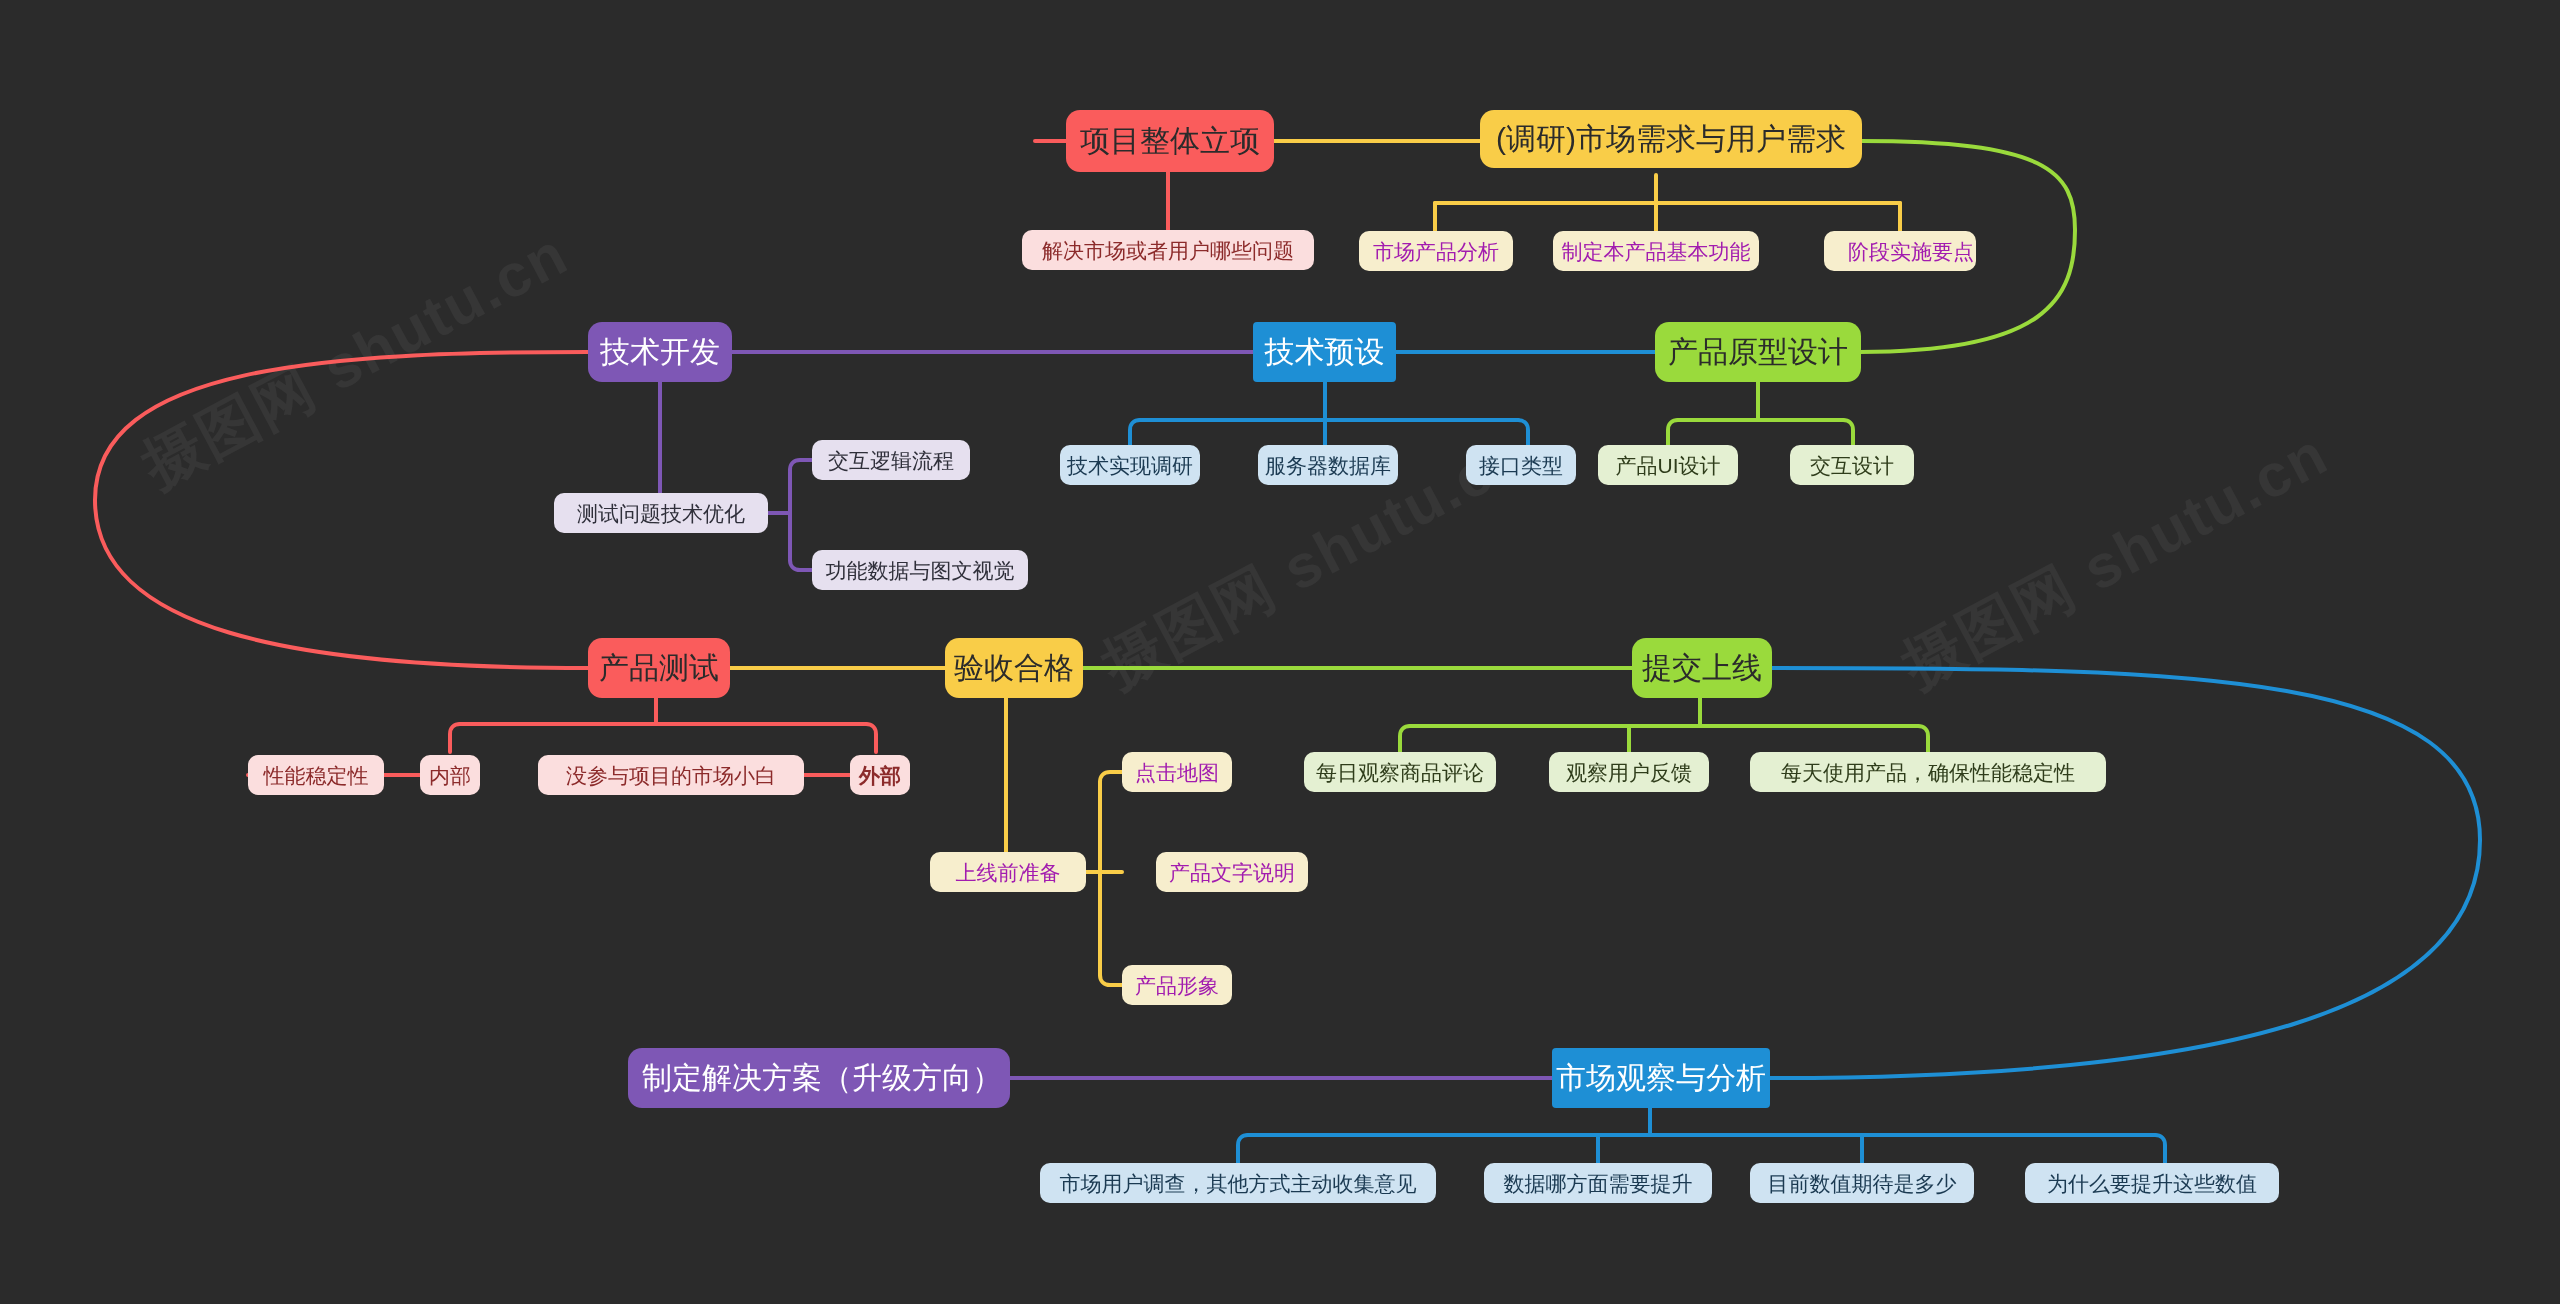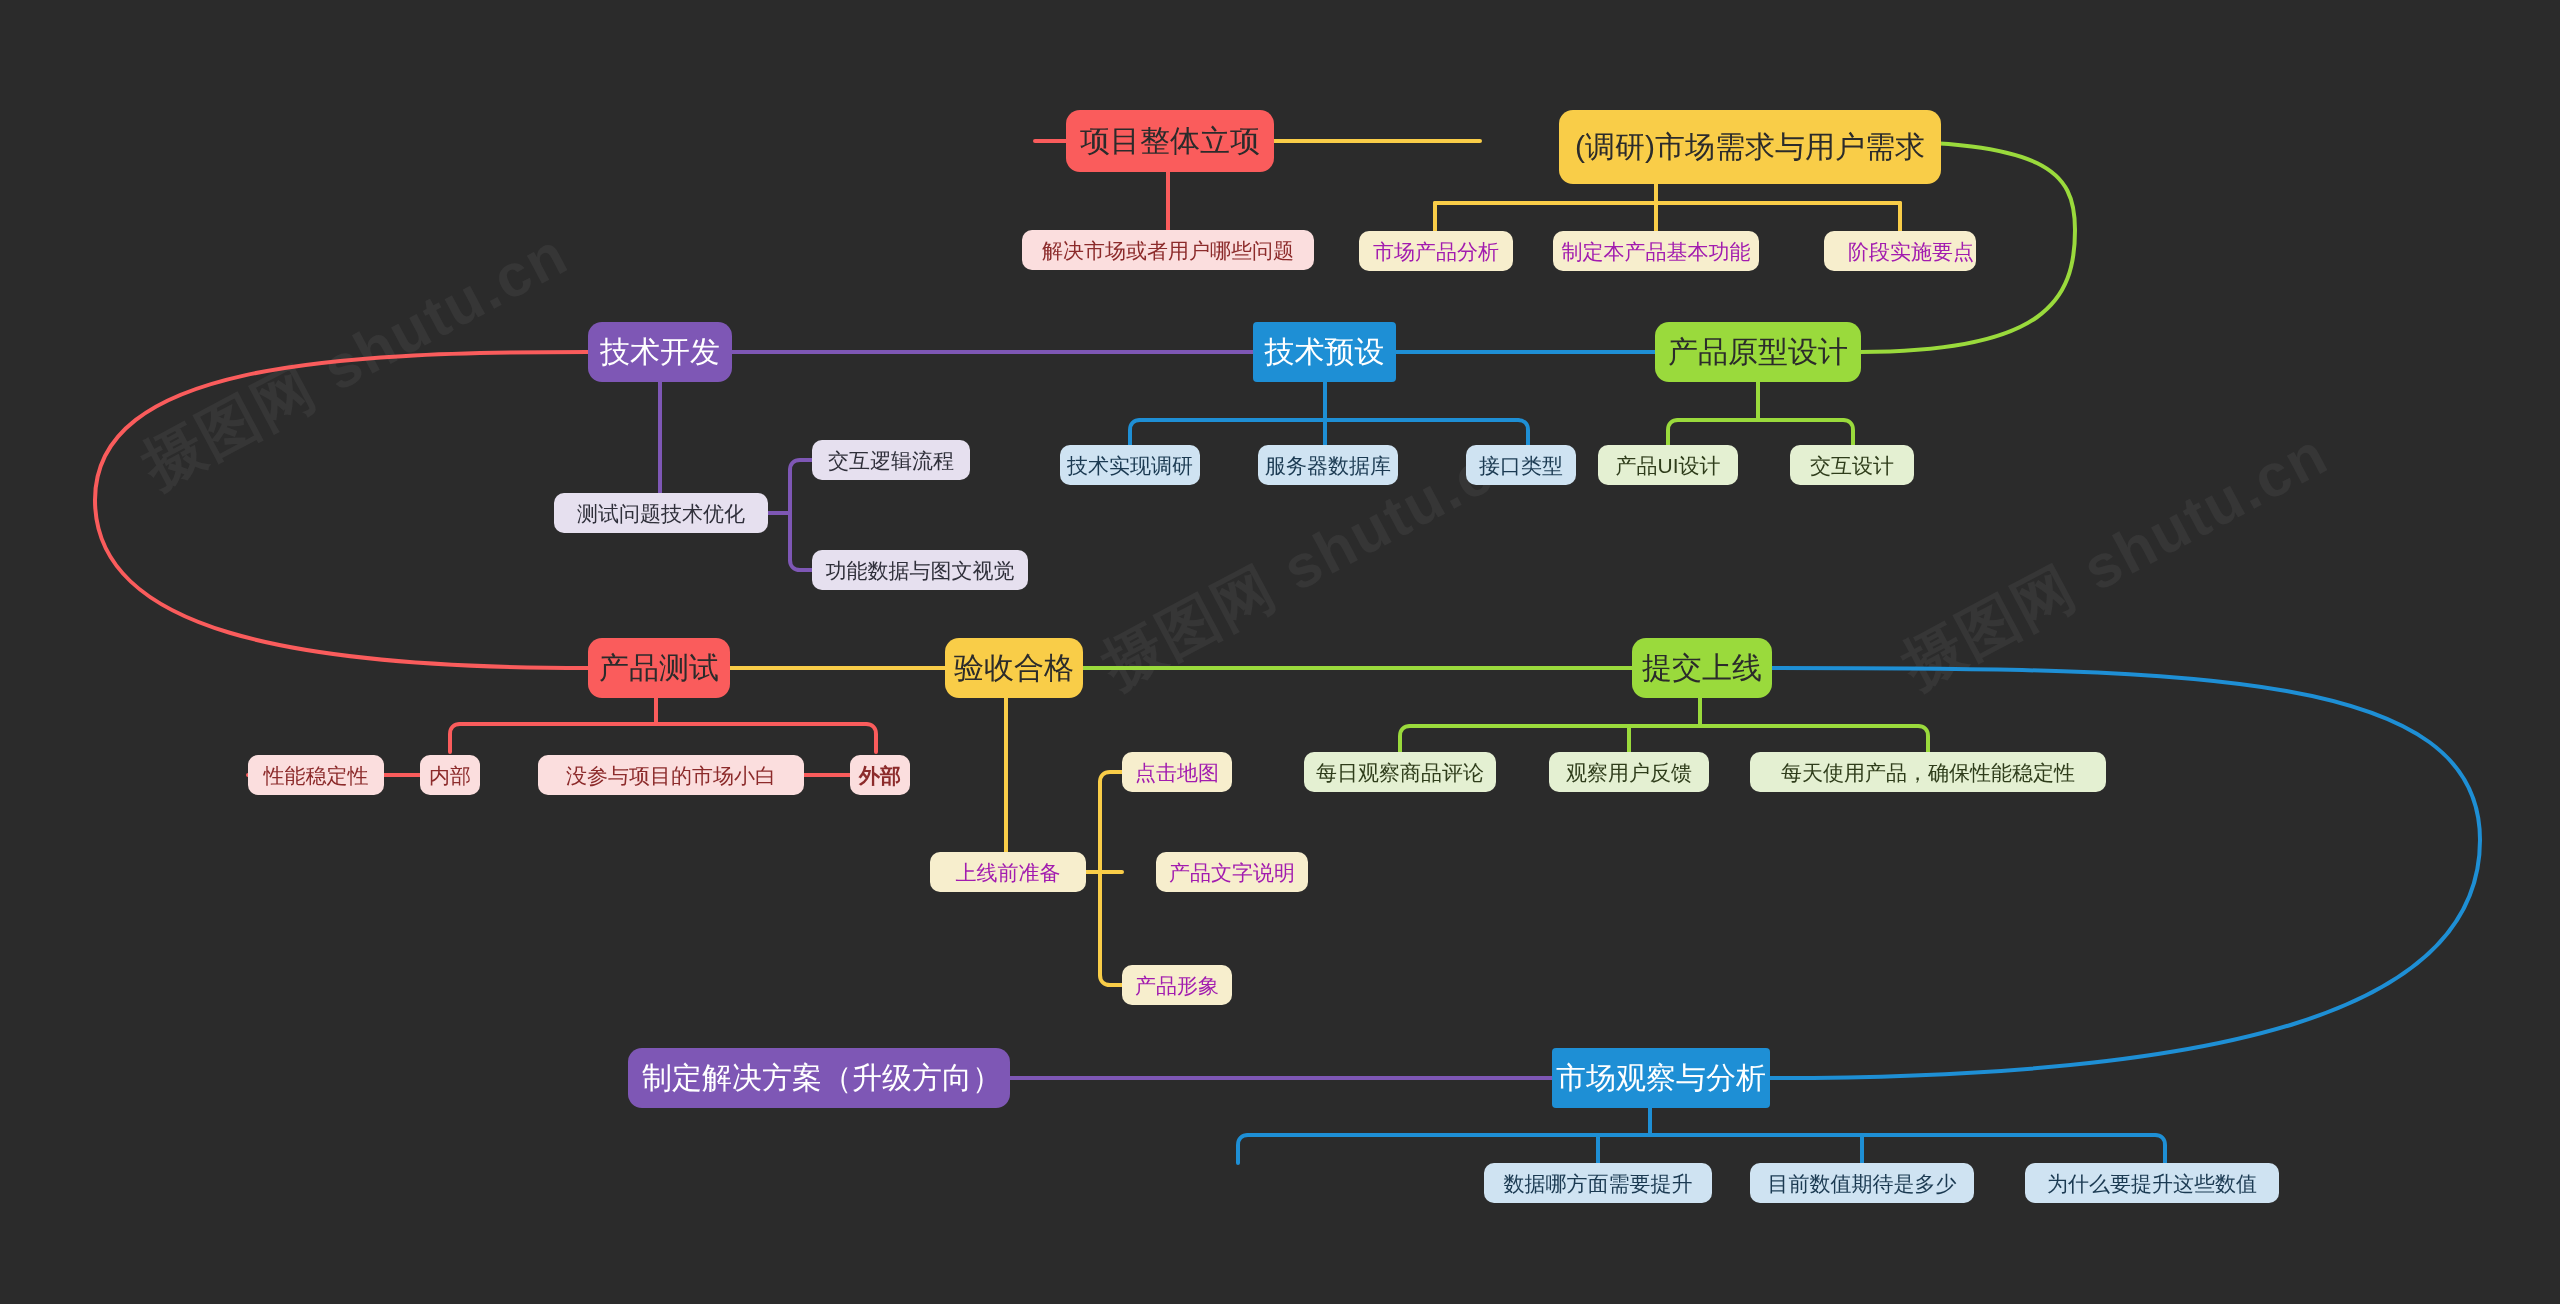--- a/index.html
+++ b/index.html
@@ -181,21 +181,21 @@
       <path d="M1862,1135 L1862,1163" stroke="#1e8fd5"></path>
       <path d="M2155,1135 C2161,1135 2165,1139 2165,1145 L2165,1163" stroke="#1e8fd5"></path>
     </g>
   </svg>
 
 
   <div class="node n-red" style="left:1066px; top:110px; width:208px; height:62px;">项目整体立项</div>
 
   <div class="node leaf leaf-pink" style="left:1022px; top:230px; width:292px;">解决市场或者用户哪些问题</div>
 
-  <div class="node n-yellow" style="left:1559px; top:110px; width:382px; height:74px;">(调研)市场需求与用户需求</div>
+  <div class="node n-yellow" style="left:1480px; top:110px; width:382px; height:58px;">(调研)市场需求与用户需求</div>
 
   <div class="node leaf leaf-cream" style="left:1359px; top:231px; width:154px;">市场产品分析</div>
   <div class="node leaf leaf-cream" style="left:1553px; top:231px; width:206px;">制定本产品基本功能</div>
   <div class="node leaf leaf-cream" style="left:1824px; top:231px; width:152px;padding-left:36px;">阶段实施要点</div>
 
   <div class="node n-purple" style="left:588px; top:322px; width:144px; height:60px;">技术开发</div>
 
   <div class="node leaf leaf-lilac" style="left:554px; top:493px; width:214px;">测试问题技术优化</div>
 
   <div class="node leaf leaf-lilac" style="left:812px; top:440px; width:158px;">交互逻辑流程</div>
@@ -231,17 +231,18 @@
   <div class="node n-green" style="left:1632px; top:638px; width:140px; height:60px;">提交上线</div>
 
   <div class="node leaf leaf-mint" style="left:1304px; top:752px; width:192px;">每日观察商品评论</div>
   <div class="node leaf leaf-mint" style="left:1549px; top:752px; width:160px;">观察用户反馈</div>
   <div class="node leaf leaf-mint" style="left:1750px; top:752px; width:356px;">每天使用产品，确保性能稳定性</div>
 
   <div class="node n-purple" style="left:628px; top:1048px; width:382px; height:60px;padding-left:6px;">制定解决方案（升级方向）</div>
 
   <div class="node n-blue" style="left:1552px; top:1048px; width:218px; height:60px;">市场观察与分析</div>
 
+  <div class="node leaf leaf-skyblue" style="left:1040px; top:1163px; width:396px;">市场用户调查，其他方式主动收集意见</div>
   <div class="node leaf leaf-skyblue" style="left:1484px; top:1163px; width:228px;">数据哪方面需要提升</div>
   <div class="node leaf leaf-skyblue" style="left:1750px; top:1163px; width:224px;">目前数值期待是多少</div>
   <div class="node leaf leaf-skyblue" style="left:2025px; top:1163px; width:254px;">为什么要提升这些数值</div>
 
 </div>
 
 </body></html>

